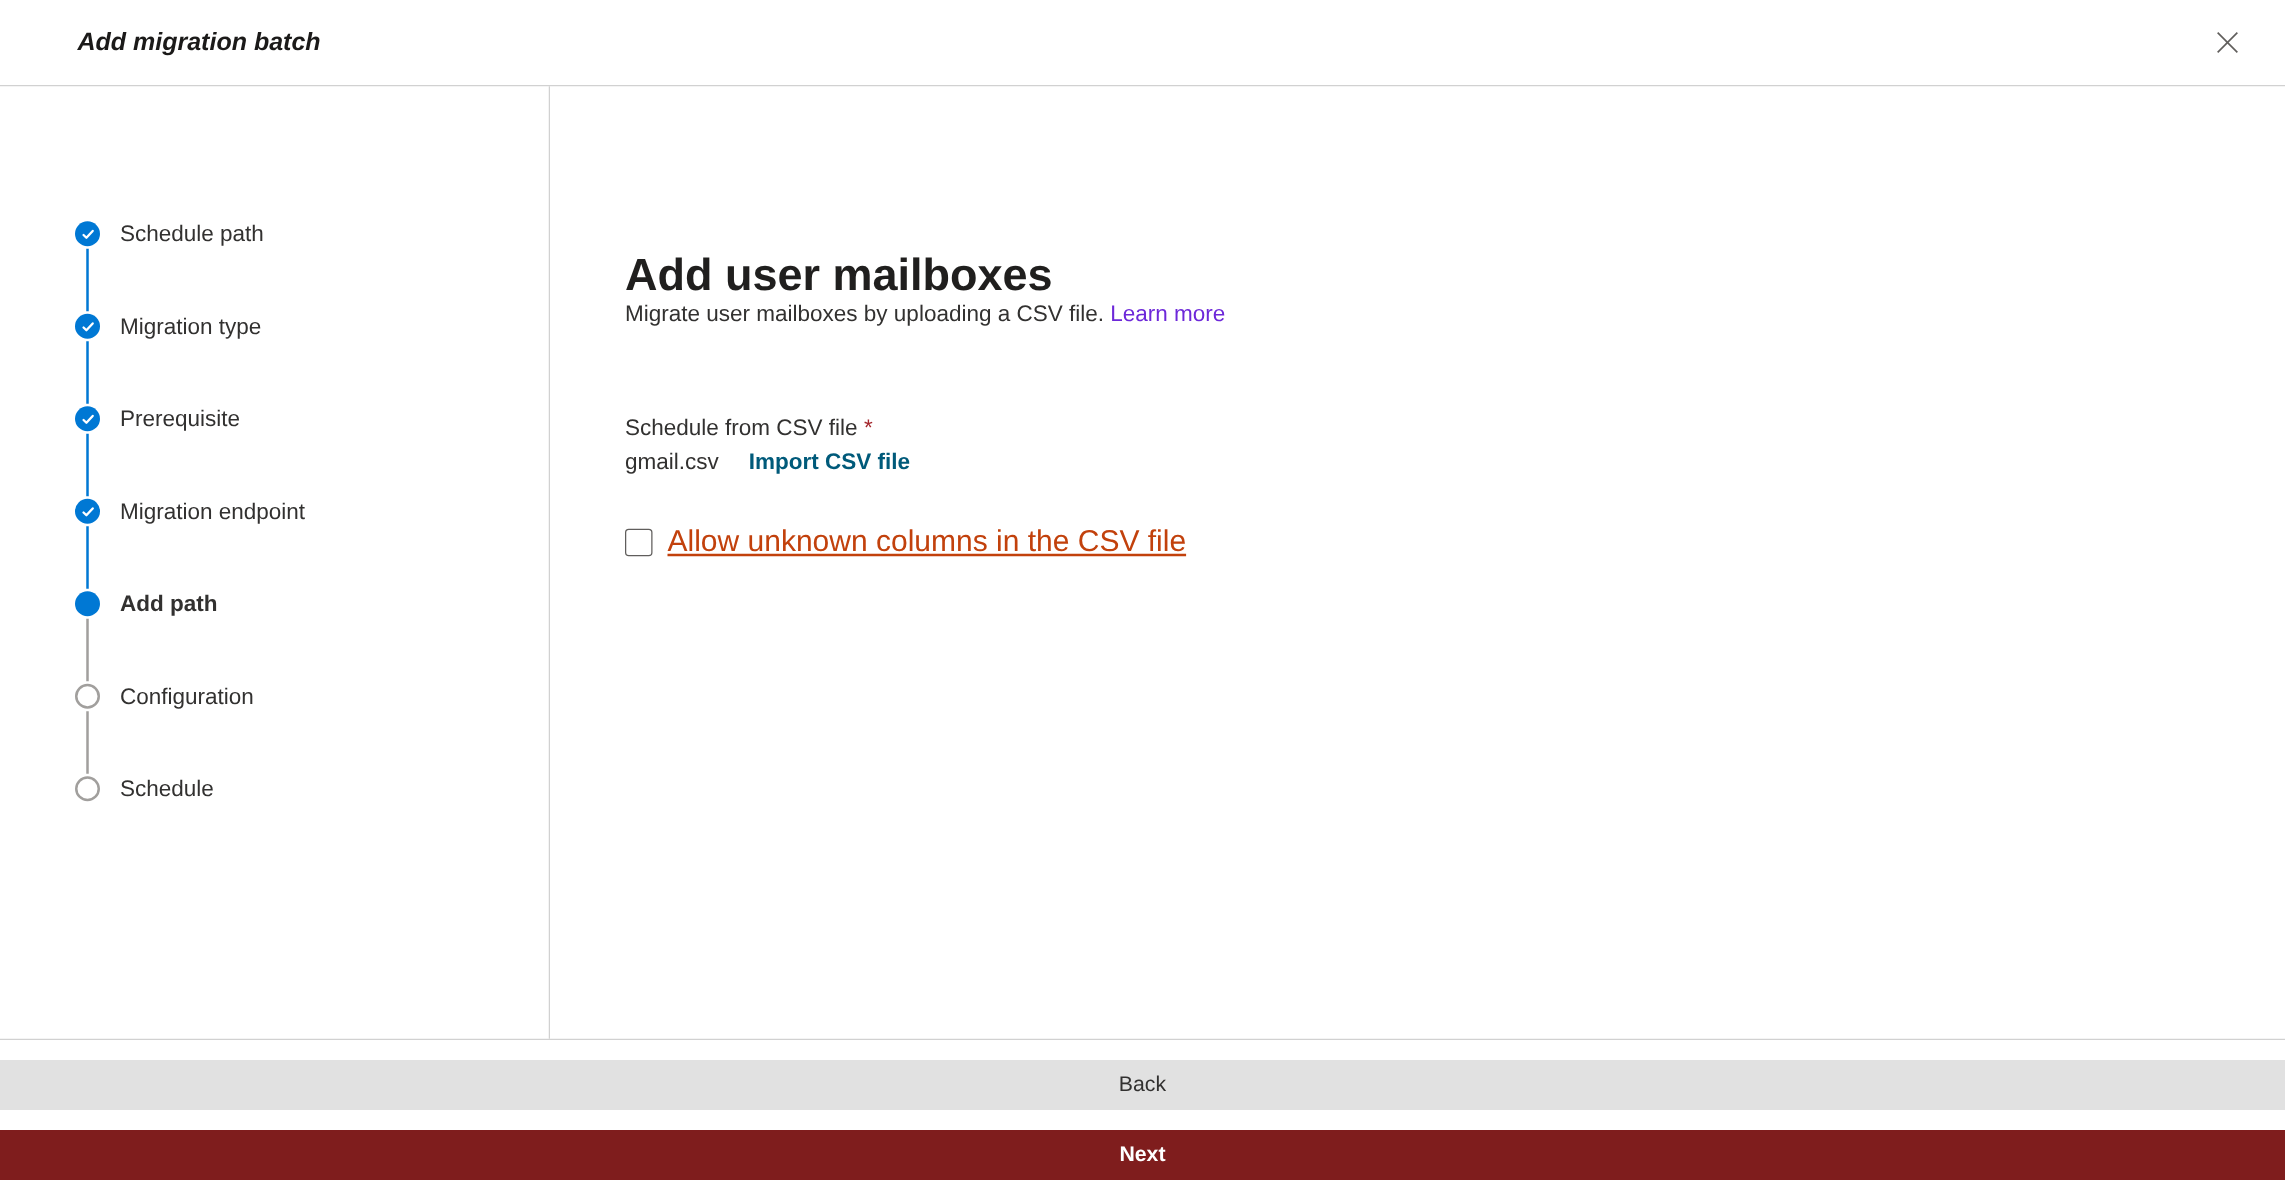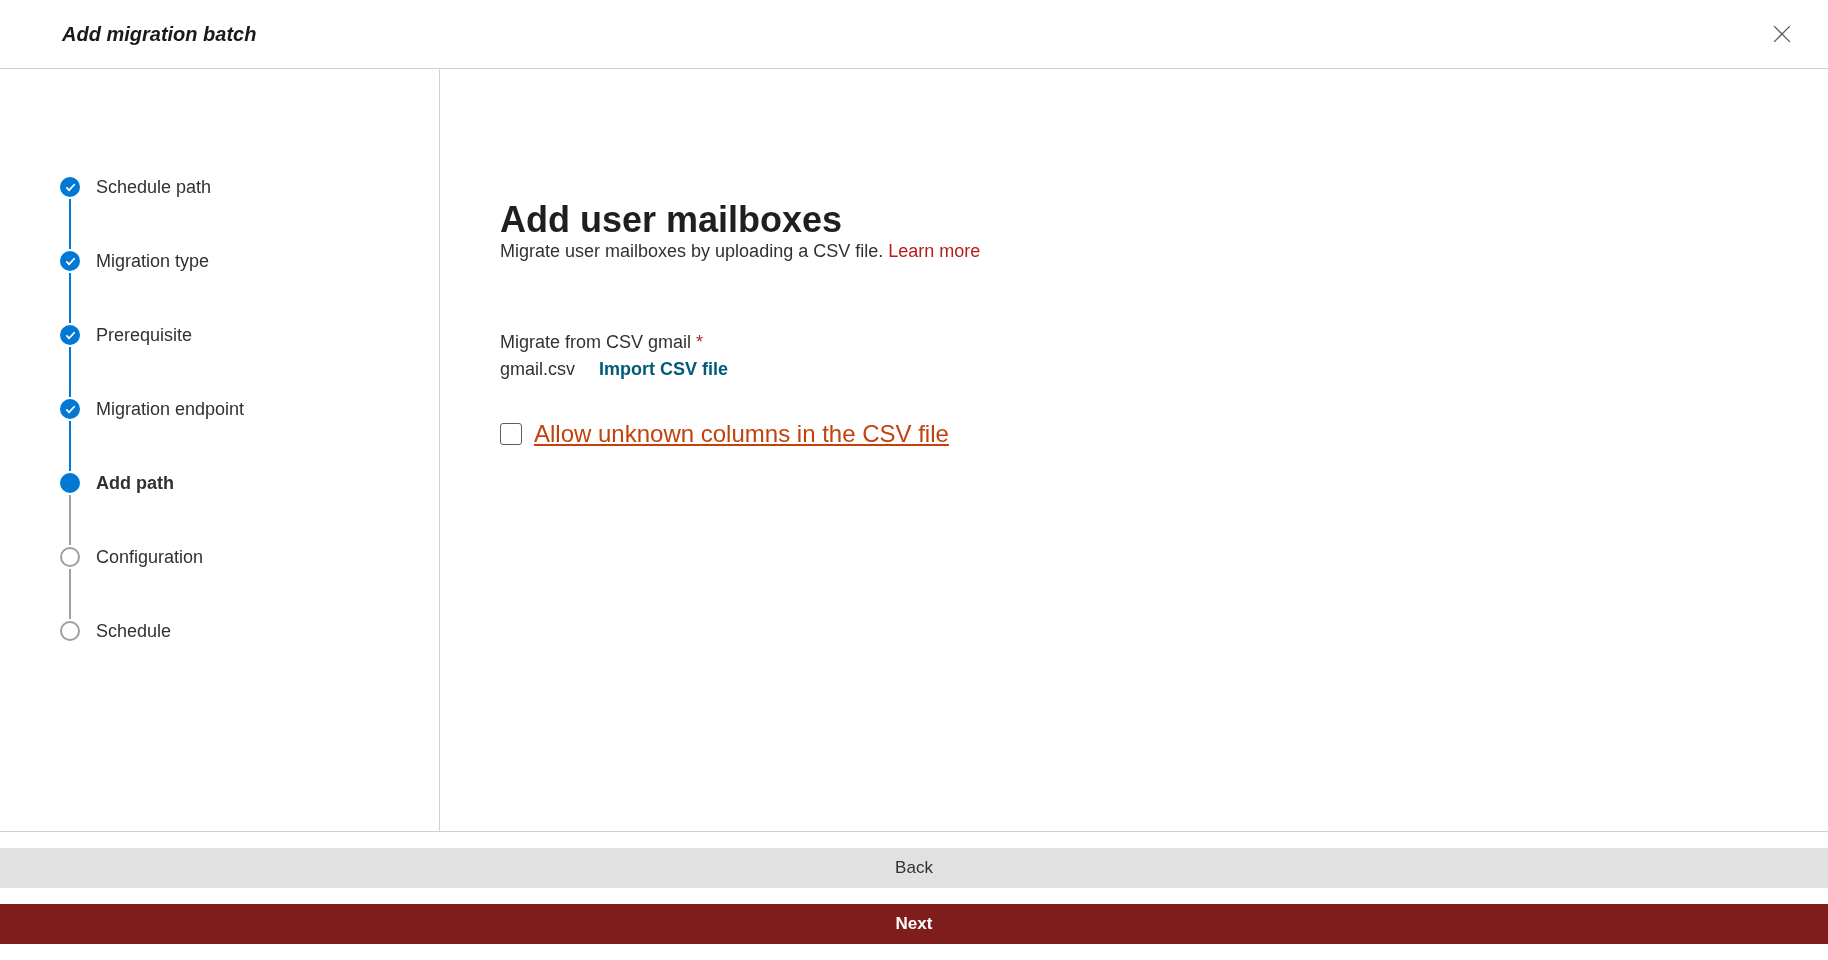--- a/index.html
+++ b/index.html
@@ -120,21 +120,21 @@
       font-size: 36px;
       font-weight: 700;
       color: #201f1e;
     }
     .description {
       font-size: 18px;
       color: #323130;
       margin-bottom: 70px;
     }
     .learn-link {
-      color: #b91c1c;
+      color: #6d28d9;
       text-decoration: none;
       cursor: pointer;
     }
     .field-label {
       font-size: 18px;
       color: #323130;
       margin-bottom: 6px;
     }
     .required {
       color: #a4262c;
@@ -266,21 +266,21 @@
         </li>
       </ul>
   </div>
 
   <div class="main">
     <h1 class="page-title">Add user mailboxes</h1>
     <p class="description">
       <span>Migrate user mailboxes by uploading a CSV file. </span><a class="learn-link">Learn more</a>
     </p>
     <div class="field-label">
-      <span>Migrate from CSV gmail</span> <span class="required">*</span>
+      <span>Schedule from CSV file</span> <span class="required">*</span>
     </div>
     <div class="file-row">
       <span class="file-name">gmail.csv</span>
       <span class="import-link">Import CSV file</span>
     </div>
     <div class="checkbox-row">
       <div class="checkbox"></div>
       <span class="checkbox-label">Allow unknown columns in the CSV file</span>
     </div>
   </div>

